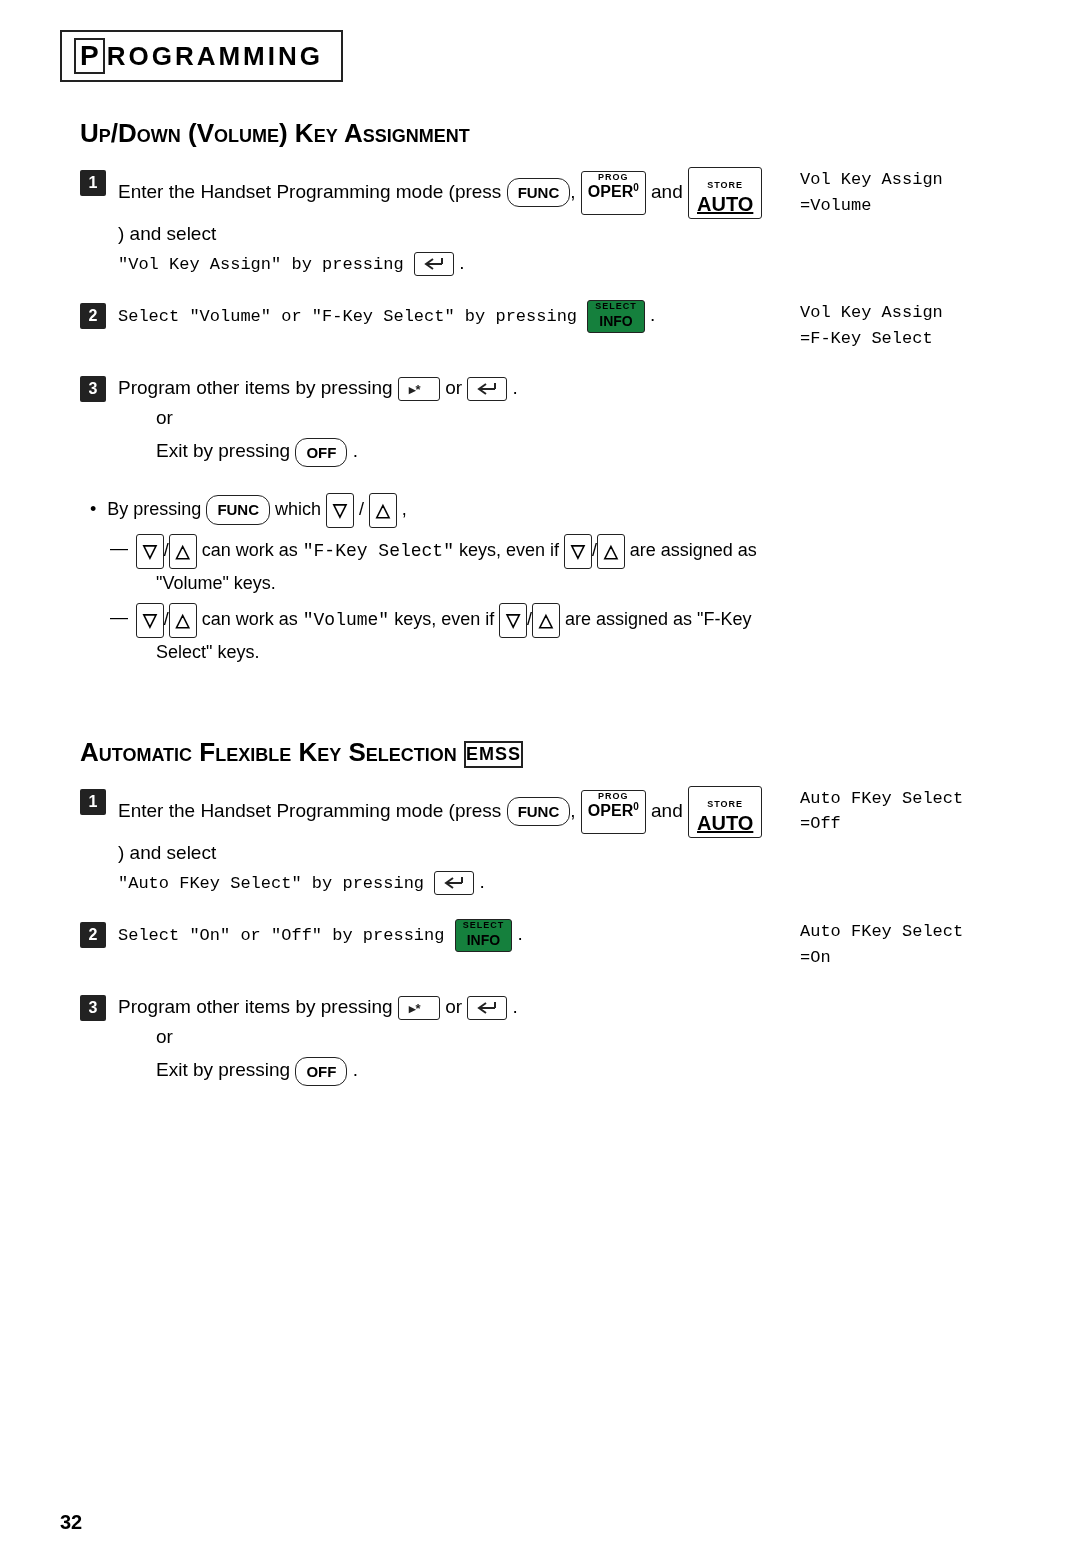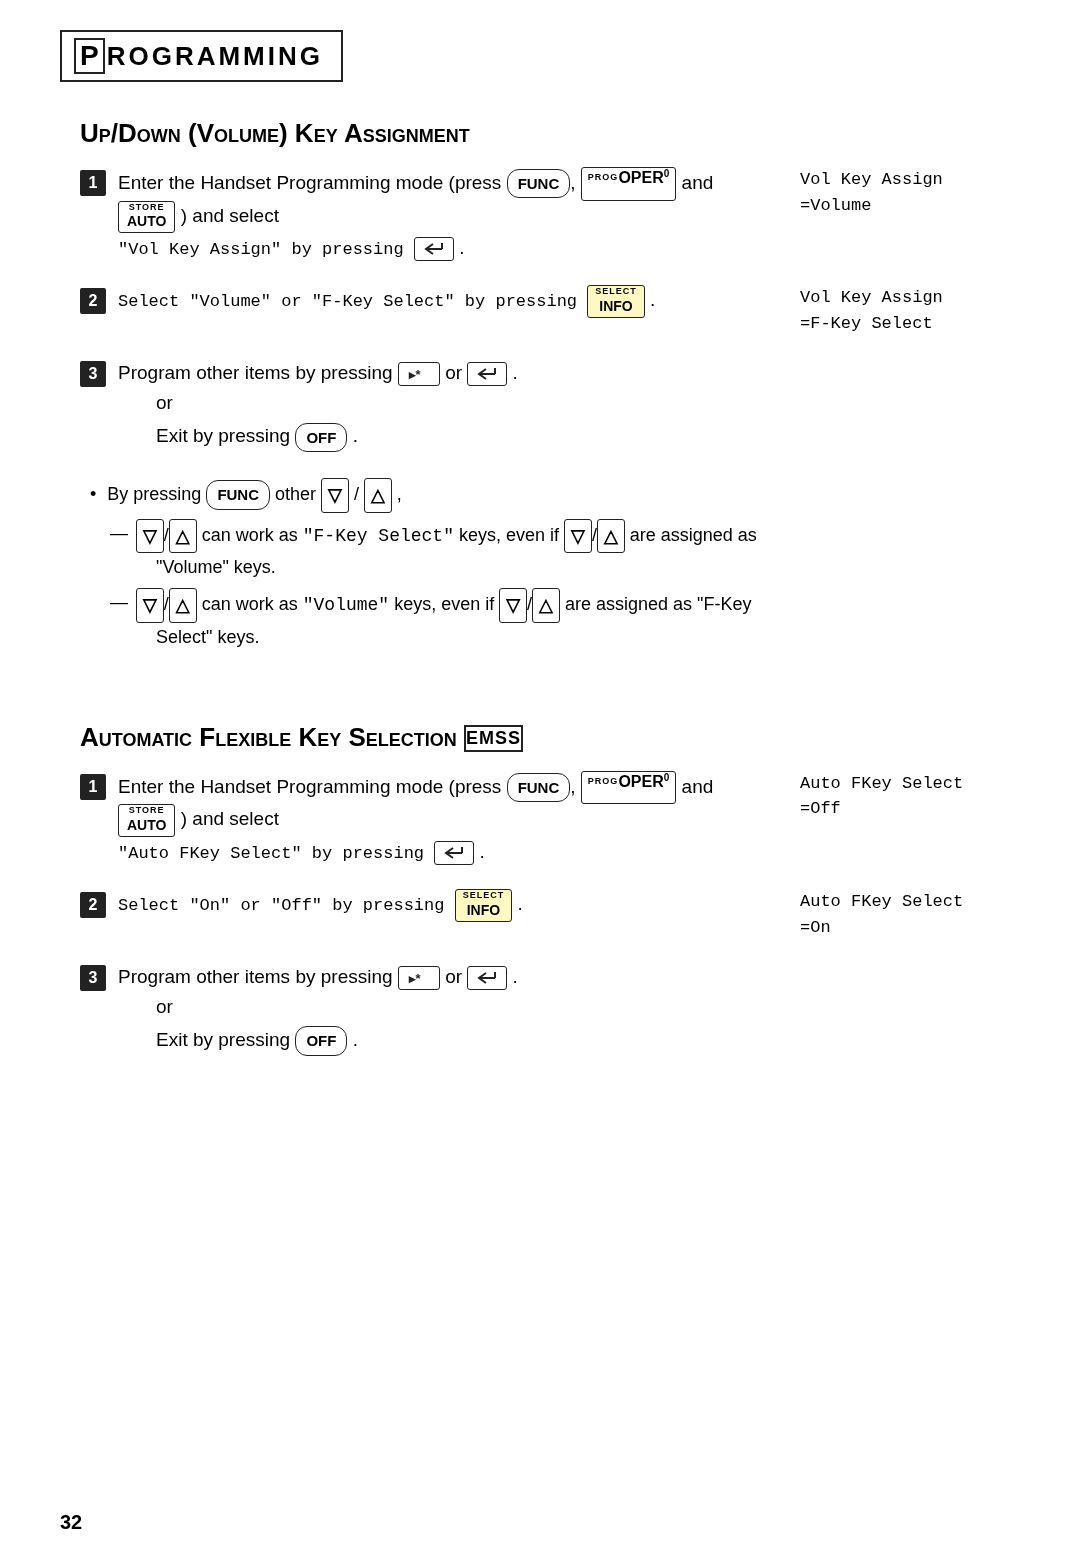--- a/index.html
+++ b/index.html
@@ -223,21 +223,21 @@
       bottom: 30px;
       left: 60px;
       font-size: 20px;
       font-weight: bold;
       font-family: Arial, sans-serif;
     }
 
     
     .key-oper {
       display: inline-flex;
-      flex-direction: row;
+      flex-direction: column;
       align-items: center;
       border: 1.5px solid #222;
       border-radius: 3px;
       padding: 0px 6px 12px;
       font-family: Arial, sans-serif;
       background: #fff;
       vertical-align: middle;
     }
 
     .key-oper .top-tiny {
@@ -252,48 +252,49 @@
       font-weight: bold;
       line-height: 1.2;
     }
 
     .store-auto-key {
       display: inline-flex;
       flex-direction: column;
       align-items: center;
       border: 1.5px solid #222;
       border-radius: 3px;
-      padding: 0px 8px 2px;
+      padding: 12px 8px 2px;
       font-family: Arial, sans-serif;
       background: #fff;
       vertical-align: middle;
     }
 
     .store-auto-key .top-tiny {
       font-size: 9px;
       font-weight: bold;
       line-height: 1.3;
       letter-spacing: 1px;
     }
 
     .store-auto-key .main-label {
-      font-size: 14px;
+      font-size: 20px;
       font-weight: bold;
       line-height: 1.2;
+      text-decoration: underline;
     }
 
     .select-info-key {
       display: inline-flex;
       flex-direction: column;
       align-items: center;
       border: 1.5px solid #222;
       border-radius: 3px;
       padding: 0px 7px 2px;
       font-family: Arial, sans-serif;
-      background: #fef9c3;
+      background: #15803d;
       vertical-align: middle;
     }
 
     .select-info-key .top-tiny {
       font-size: 9px;
       font-weight: bold;
       line-height: 1.3;
       letter-spacing: 1px;
     }
 
@@ -429,21 +430,21 @@
     </div>
   </div>
 
   
   <div class="note-section">
 
     <div class="note-item">
       <span class="bullet">•</span>
       <span>By pressing </span>
       <span class="key-round">FUNC</span>
-      <span> other </span>
+      <span> which </span>
       <span class="vol-key">▽</span>
       <span>/</span>
       <span class="vol-key">△</span>
       <span>,</span>
     </div>
 
     <div class="note-dash-item" style="margin-top:6px;">
       <span class="dash">—</span>
       <span>
         <span class="vol-key">▽</span>/<span class="vol-key">△</span>

